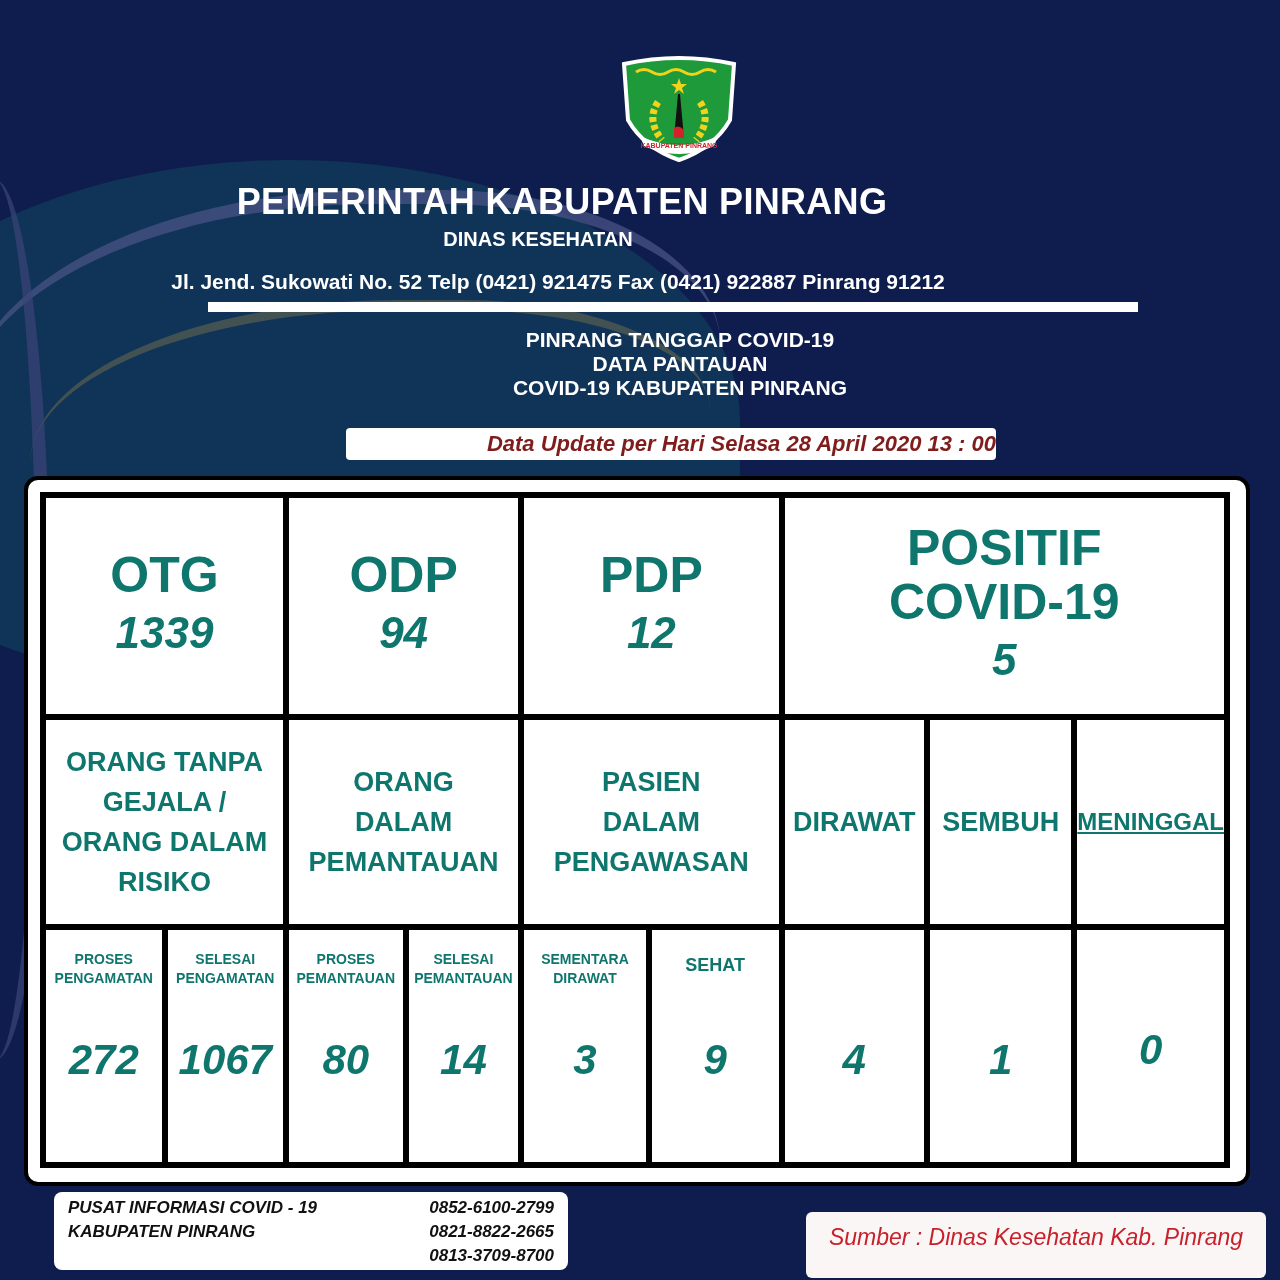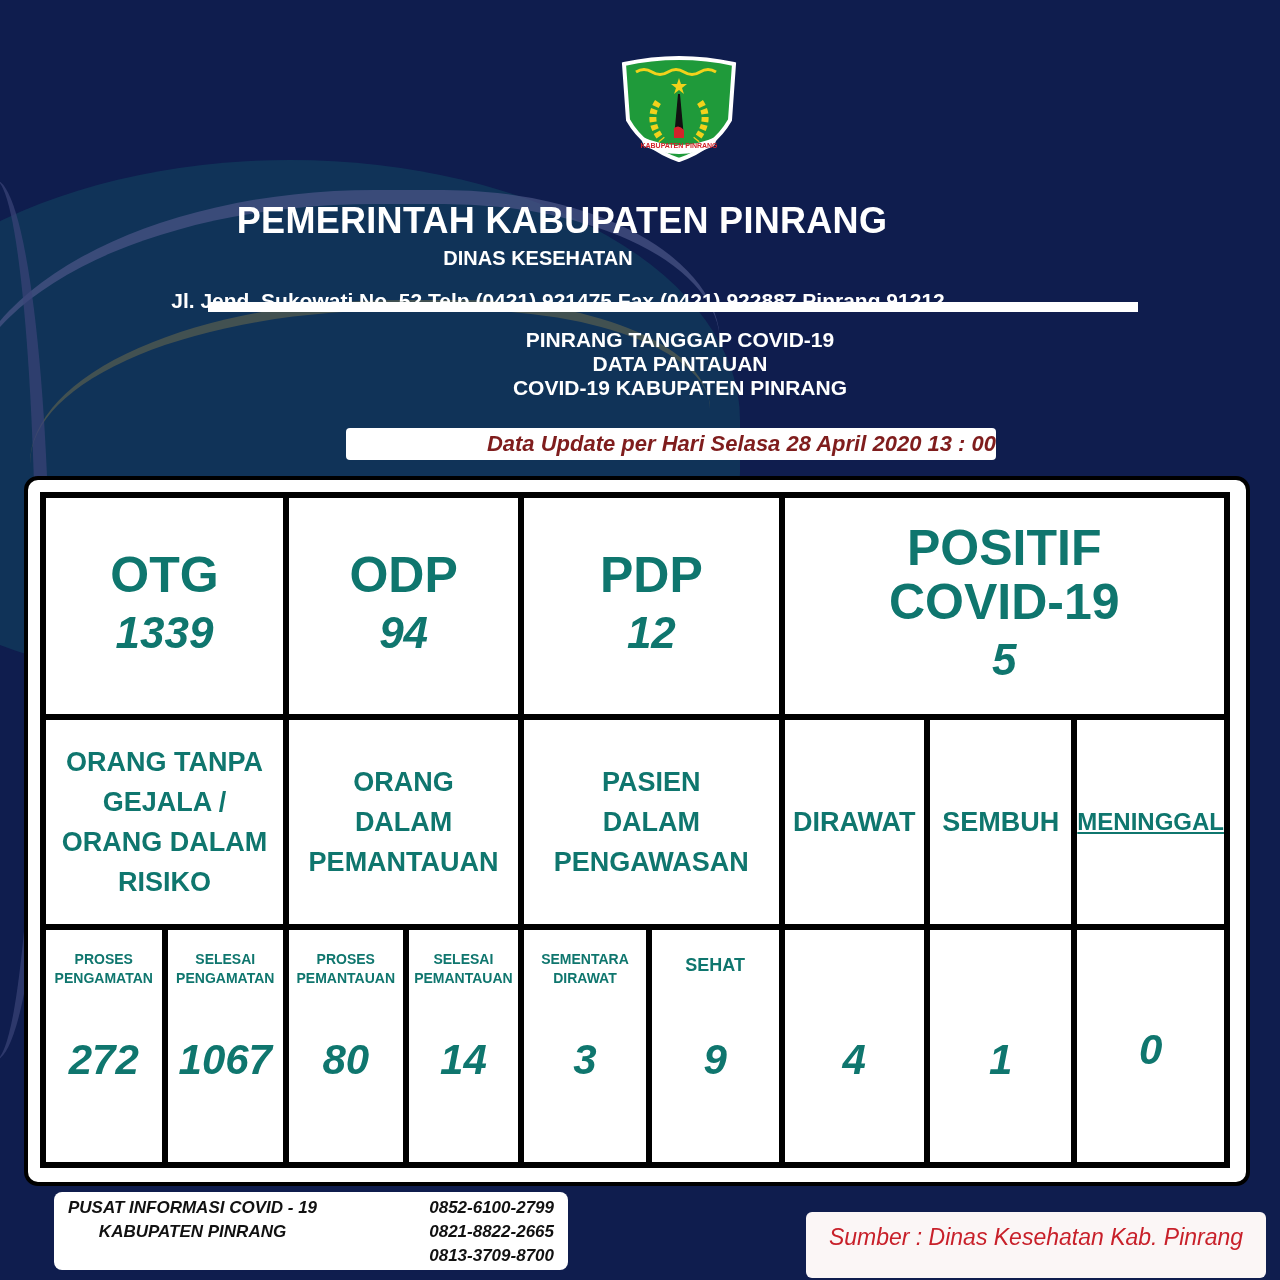--- a/index.html
+++ b/index.html
@@ -33,21 +33,21 @@
     border-radius: 50%;
     border-right: 14px solid #3b4478;
     opacity: 0.7;
   }
 
   .logo {
     position: absolute; left: 618px; top: 50px; width: 122px; height: 112px;
   }
 
   .header {
-    position: absolute; left: 0; top: 182px; width: 1076px; text-align: center; color: #fff; margin-top: 19px;
+    position: absolute; left: 0; top: 182px; width: 1076px; text-align: center; color: #fff;
   }
   .h-title { font-size: 36px; font-weight: bold; letter-spacing: 0.3px; line-height: 40px; margin-left: 48px; }
   .h-sub { font-size: 20px; font-weight: bold; line-height: 34px; margin-left: 0px; }
   .h-addr { font-size: 21px; font-weight: bold; margin-top: 14px; margin-left: 40px; }
   .h-rule {
     position: absolute; left: 208px; top: 302px; width: 930px; height: 10px; background: #fff;
   }
   .subheader {
     position: absolute; left: 0; top: 328px; width: 1360px; text-align: center; color: #fff;
     font-size: 21px; font-weight: bold; line-height: 24px;
@@ -80,21 +80,21 @@
   .small-label { font-size: 14px; font-weight: bold; line-height: 19px; }
   .sub-value { font-size: 42px; font-weight: bold; font-style: italic; }
   .sub-cell { height: 238px; vertical-align: top !important; position: relative; padding-top: 20px; }
   .sub-cell .sub-value { position: absolute; left: 0; right: 0; top: 106px; }
 
   .info-box {
     position: absolute; left: 54px; top: 1192px; width: 514px; height: 78px;
     background: #fff; border-radius: 8px;
     padding: 4px 14px;
     font-size: 17px; font-weight: bold; font-style: italic; color: #111;
-    display: flex; justify-content: space-between; text-align: center;
+    display: flex; justify-content: space-between;
   }
   .info-left div, .info-right div { line-height: 24px; }
   .source-box {
     position: absolute; left: 806px; top: 1212px; width: 460px; height: 66px;
     background: #fbf6f6; border-radius: 6px;
     font-size: 23px; font-style: italic; color: #c8202a;
     text-align: center; line-height: 50px;
   }
 </style>
 </head>

